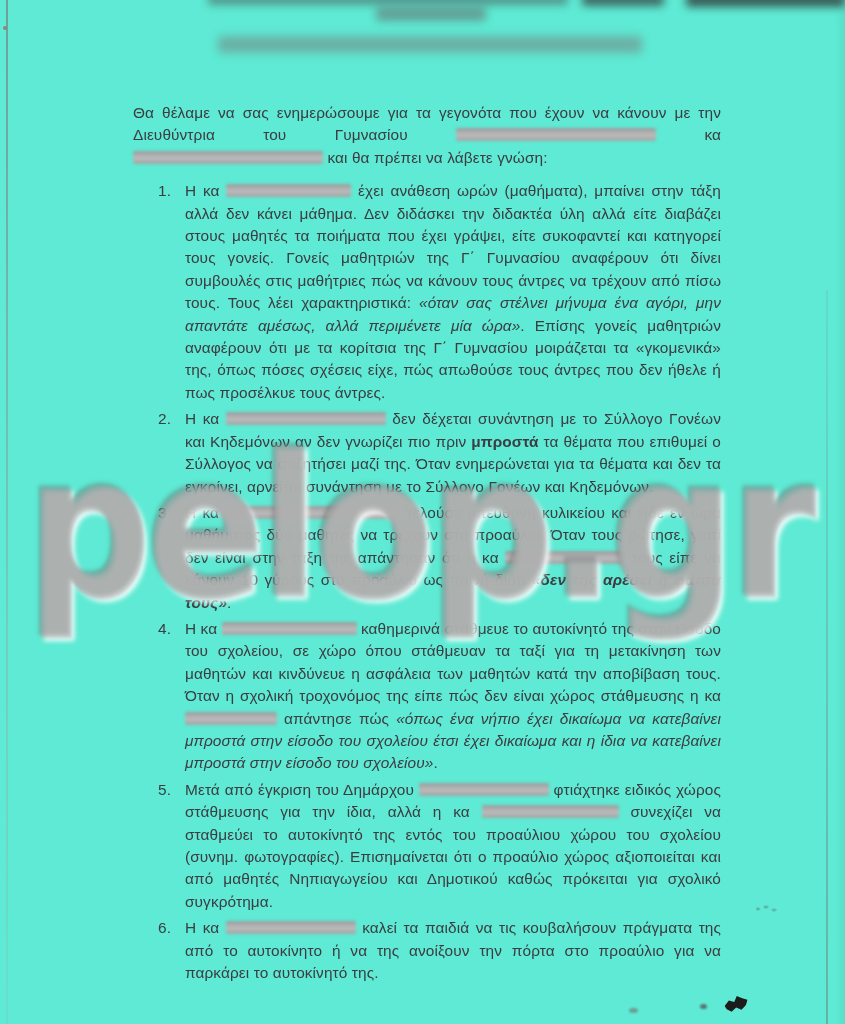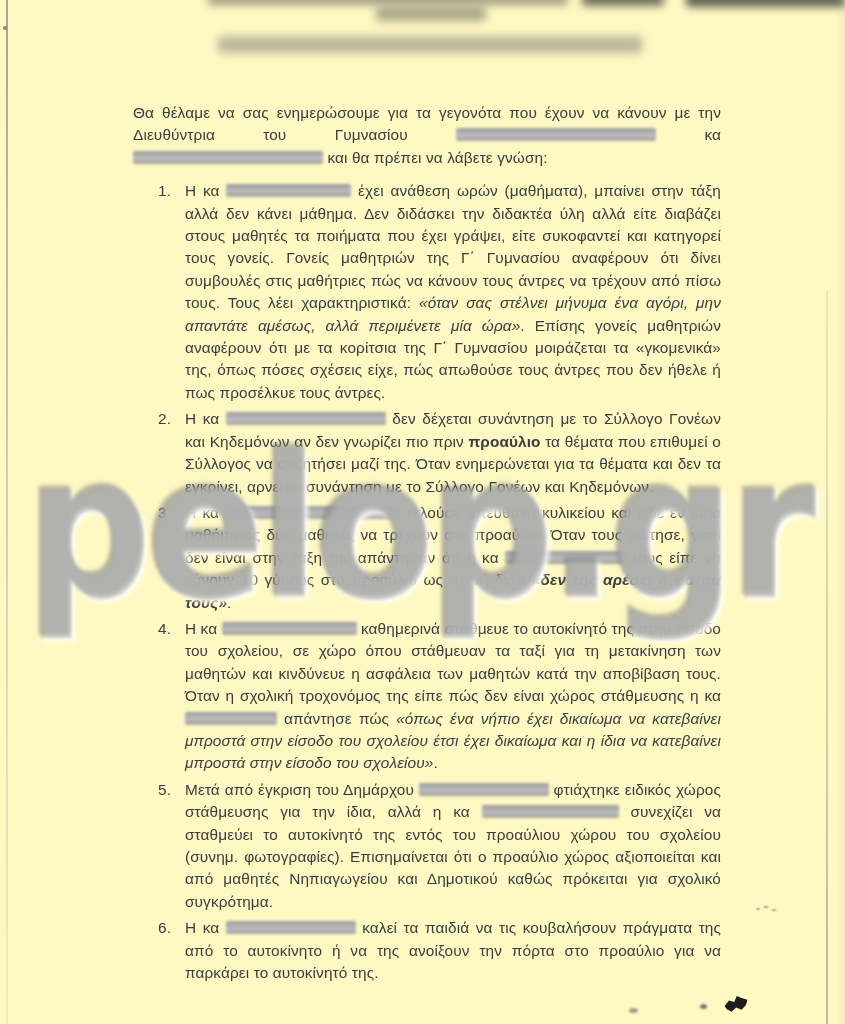--- a/index.html
+++ b/index.html
@@ -1,19 +1,19 @@
 <!DOCTYPE html>
 <html lang="el"><head>
 <meta charset="utf-8">
 <style>
   html,body{margin:0;padding:0;background:#e8e8e6;}
   .page{
     position:relative;
     width:845px;height:1024px;
-    background:#fef9c3;
+    background:#5eead4;
     overflow:hidden;
     font-family:"Liberation Sans","DejaVu Sans",sans-serif;
   }
   
   .edge-left{position:absolute;left:6px;top:0;width:2px;height:100%;
     background:linear-gradient(to bottom,rgba(120,120,120,.65),rgba(150,150,150,.35) 60%,rgba(160,160,160,.15));}
   .edge-right-shade{position:absolute;right:0;top:0;width:10px;height:100%;
     background:linear-gradient(to right,rgba(0,0,0,0),rgba(0,0,0,.05));}
   .edge-right-line{position:absolute;left:826px;top:290px;width:2px;height:734px;
     background:linear-gradient(to bottom,rgba(130,130,130,.15),rgba(110,110,110,.45));}
@@ -94,21 +94,21 @@
 
     <p class="intro"><span>Θα θέλαμε να σας ενημερώσουμε για τα γεγονότα που έχουν να κάνουν με την Διευθύντρια του Γυμνασίου </span><span class="redact rw200"></span><span> κα </span><span class="redact rw190"></span><span> και θα πρέπει να λάβετε γνώση:</span></p>
 
     <div class="item">
       <span class="num">1.</span>
       <span>Η κα </span><span class="redact rw125"></span><span> έχει ανάθεση ωρών (μαθήματα), μπαίνει στην τάξη  αλλά δεν κάνει μάθημα. Δεν διδάσκει την διδακτέα ύλη αλλά είτε διαβάζει στους μαθητές τα ποιήματα που έχει γράψει, είτε συκοφαντεί και κατηγορεί τους γονείς. Γονείς μαθητριών της Γ΄ Γυμνασίου αναφέρουν ότι δίνει συμβουλές στις μαθήτριες πώς να κάνουν τους άντρες να τρέχουν από πίσω τους. Τους λέει χαρακτηριστικά: </span><span class="q-italic">«όταν σας στέλνει μήνυμα ένα αγόρι, μην απαντάτε αμέσως, αλλά περιμένετε μία ώρα»</span><span>. Επίσης γονείς μαθητριών αναφέρουν ότι με τα κορίτσια της Γ΄ Γυμνασίου μοιράζεται τα «γκομενικά» της, όπως πόσες σχέσεις είχε, πώς απωθούσε τους άντρες που δεν ήθελε ή πως προσέλκυε τους άντρες.</span>
     </div>
 
     <div class="item">
       <span class="num">2.</span>
-      <span>Η κα </span><span class="redact rw160"></span><span> δεν δέχεται συνάντηση με το Σύλλογο Γονέων και Κηδεμόνων αν δεν γνωρίζει πιο πριν </span><span class="q-bold">προαύλιο</span><span> τα θέματα που επιθυμεί ο Σύλλογος να συζητήσει μαζί της. Όταν ενημερώνεται για τα θέματα και δεν τα εγκρίνει, αρνείται συνάντηση με το Σύλλογο Γονέων και Κηδεμόνων.</span>
+      <span>Η κα </span><span class="redact rw160"></span><span> δεν δέχεται συνάντηση με το Σύλλογο Γονέων και Κηδεμόνων αν δεν γνωρίζει πιο πριν </span><span class="q-bold">μπροστά</span><span> τα θέματα που επιθυμεί ο Σύλλογος να συζητήσει μαζί της. Όταν ενημερώνεται για τα θέματα και δεν τα εγκρίνει, αρνείται συνάντηση με το Σύλλογο Γονέων και Κηδεμόνων.</span>
     </div>
 
     <div class="item">
       <span class="num">3.</span>
       <span>Η κα </span><span class="redact rw175"></span><span> τελούσε υπεύθυνη κυλικείου και είδε εν ώρα μαθήματος δύο μαθητές να τρέχουν στο προαύλιο. Όταν τους ρώτησε, γιατί δεν είναι στην τάξη της απάντησαν ότι η κα </span><span class="redact rw120"></span><span> τους είπε να κάνουν 10 γύρους στο προαύλιο ως ποινή διότι </span><span class="q-bolditalic">«δεν της αρέσει η φάτσα τους»</span><span>.</span>
     </div>
 
     <div class="item">
       <span class="num">4.</span>
       <span>Η κα </span><span class="redact rw135"></span><span> καθημερινά στάθμευε το αυτοκίνητό της στην είσοδο του σχολείου, σε χώρο όπου στάθμευαν τα ταξί για τη μετακίνηση των μαθητών και κινδύνευε η ασφάλεια των μαθητών κατά την αποβίβαση τους. Όταν η σχολική τροχονόμος της είπε πώς δεν είναι χώρος στάθμευσης η κα </span><span class="redact rw92"></span><span> απάντησε πώς </span><span class="q-italic">«όπως ένα νήπιο έχει δικαίωμα να κατεβαίνει μπροστά στην είσοδο του σχολείου έτσι έχει δικαίωμα και η ίδια να κατεβαίνει μπροστά στην είσοδο του σχολείου»</span><span>.</span>

